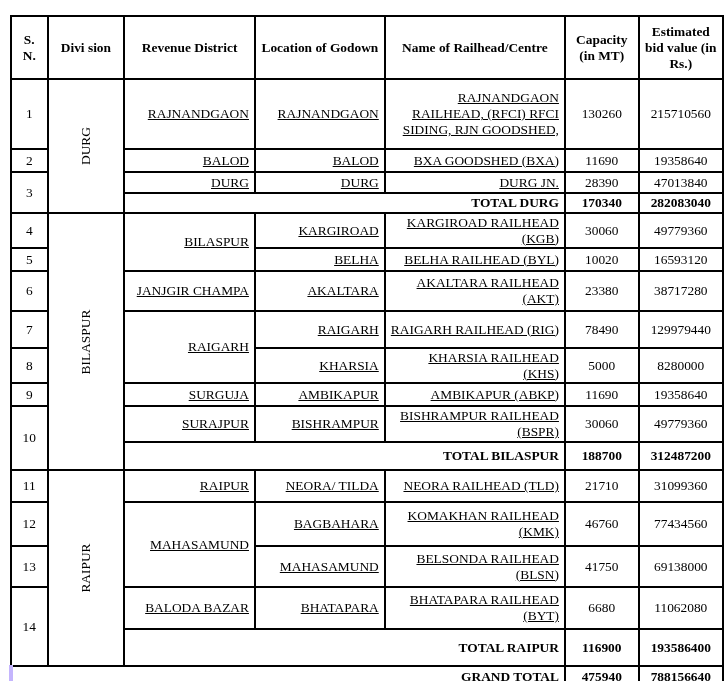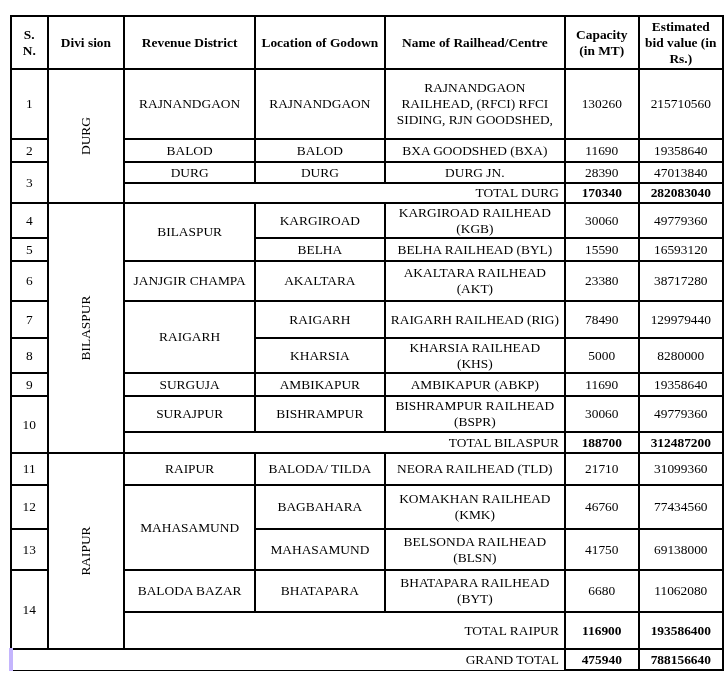--- a/index.html
+++ b/index.html
@@ -3,43 +3,43 @@
 <meta charset="utf-8">
 <style>
   html, body { margin:0; padding:0; background:#ffffff; }
   body { width:724px; height:681px; position:relative; overflow:hidden;
          font-family:"Liberation Serif", "DejaVu Serif", serif; color:#000; }
   table.godowns { position:absolute; left:9px; top:15px; border-collapse:collapse;
                   table-layout:fixed; font-size:13.4px; line-height:16px; }
   table.godowns td, table.godowns th { border:2px solid #000; padding:0 5px; vertical-align:middle; }
   th { font-weight:bold; text-align:center; font-size:13.4px; line-height:16px; }
   td.c { text-align:center; }
-  td.l { text-align:center; }
+  td.l { text-align:right;text-decoration:underline; }
   td.b { font-weight:bold; }
-  td.tot-label { text-align:right; font-weight:normal; padding-right:12px; }
+  td.tot-label { text-align:right; font-weight:bold; padding-right:12px; }
   td.div { text-align:center; padding:0; }
   .vert { display:inline-block; transform:rotate(-90deg); white-space:nowrap; }
   tr.grand td { border-top:2px solid #000; }
   tr.grand td.gl { border-left:4px solid #c4b5fd; border-bottom:1px solid #000; }
 </style>
 </head>
 <body>
 
 <table class="godowns">
   <colgroup>
     <col style="width:38px">
       <col style="width:47px">
       <col style="width:133px">
       <col style="width:132px">
     <col style="width:189px">
       <col style="width:75px">
       <col style="width:86px">
   </colgroup>
   <tbody>
-      <tr style="height:53px">
+      <tr style="height:63px">
     <th>S. N.</th>
     <th>Divi sion</th>
     <th>Revenue District</th>
     <th>Location of Godown</th>
     <th>Name of Railhead/Centre</th>
     <th>Capacity (in MT)</th>
     <th>Estimated bid value (in Rs.)</th>
   </tr>
 
   <tr style="height:70px">
@@ -79,21 +79,21 @@
     <td class="l" rowspan="2">BILASPUR</td>
     <td class="l">KARGIROAD</td>
     <td class="l">KARGIROAD RAILHEAD (KGB)</td>
     <td class="c">30060</td>
     <td class="c">49779360</td>
   </tr>
   <tr style="height:23px">
     <td class="c">5</td>
     <td class="l">BELHA</td>
     <td class="l">BELHA RAILHEAD (BYL)</td>
-    <td class="c">15590</td>
+    <td class="c">10020</td>
     <td class="c">16593120</td>
   </tr>
   <tr style="height:40px">
     <td class="c">6</td>
     <td class="l">JANJGIR CHAMPA</td>
     <td class="l">AKALTARA</td>
     <td class="l">AKALTARA RAILHEAD (AKT)</td>
     <td class="c">23380</td>
     <td class="c">38717280</td>
   </tr>
@@ -121,31 +121,31 @@
     <td class="c">19358640</td>
   </tr>
   <tr style="height:36px">
     <td class="c" rowspan="2">10</td>
     <td class="l">SURAJPUR</td>
     <td class="l">BISHRAMPUR</td>
     <td class="l">BISHRAMPUR RAILHEAD (BSPR)</td>
     <td class="c">30060</td>
     <td class="c">49779360</td>
   </tr>
-  <tr style="height:21px">
+  <tr style="height:28px">
     <td colspan="3" class="tot-label">TOTAL BILASPUR</td>
     <td class="c b">188700</td>
     <td class="c b">312487200</td>
   </tr>
 
   <tr style="height:32px">
     <td class="c">11</td>
     <td class="div" rowspan="5"><span class="vert">RAIPUR</span></td>
     <td class="l">RAIPUR</td>
-    <td class="l">BALODA/ TILDA</td>
+    <td class="l">NEORA/ TILDA</td>
     <td class="l">NEORA RAILHEAD (TLD)</td>
     <td class="c">21710</td>
     <td class="c">31099360</td>
   </tr>
   <tr style="height:44px">
     <td class="c">12</td>
     <td class="l" rowspan="2">MAHASAMUND</td>
     <td class="l">BAGBAHARA</td>
     <td class="l">KOMAKHAN RAILHEAD (KMK)</td>
     <td class="c">46760</td>

